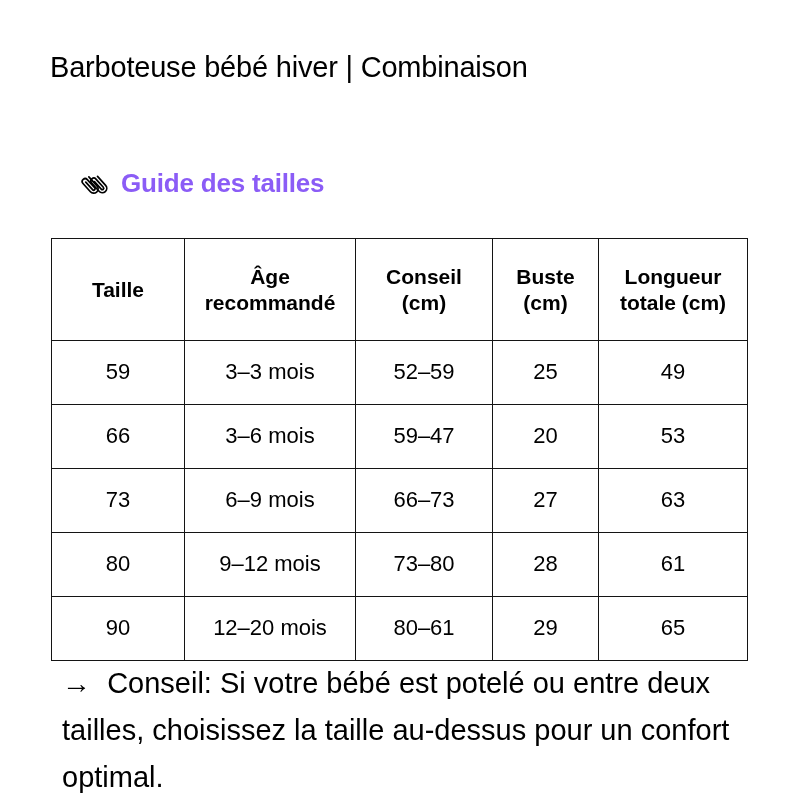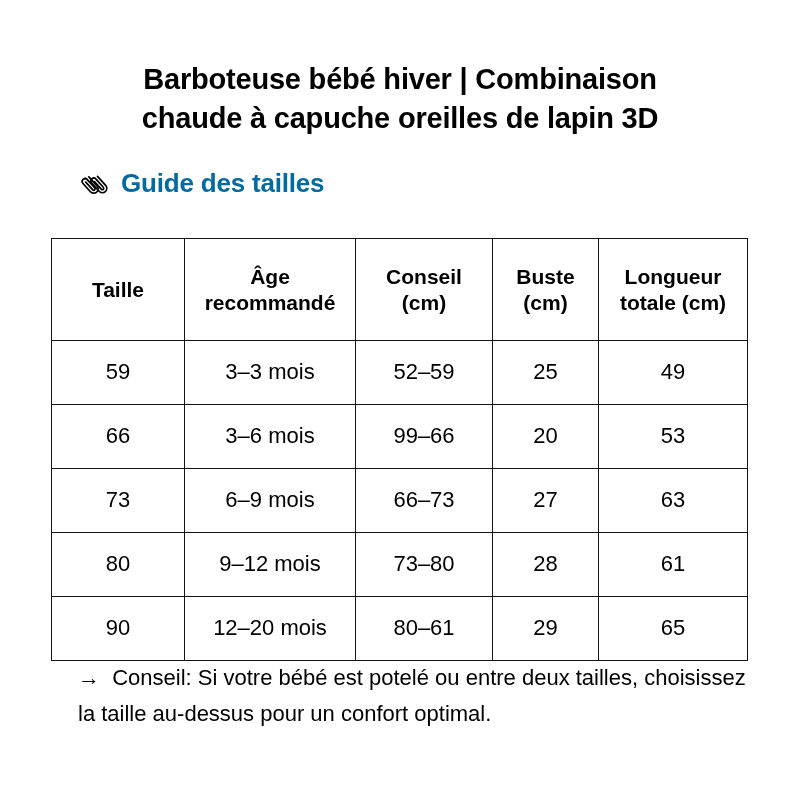--- a/index.html
+++ b/index.html
@@ -19,25 +19,24 @@
     position: relative;
     width: 800px;
     height: 800px;
     box-sizing: border-box;
   }
 
   
   .product-title {
     position: absolute;
     left: 50px;
-    top: 60px;
+    top: 48px;
     width: 700px;
-    text-align: center;
     font-size: 29px;
-    font-weight: bold;
+    font-weight: normal;
     line-height: 1.33;
     letter-spacing: -0.2px;
     color: #000000;
   }
 
   
   .section-heading {
     position: absolute;
     left: 80px;
     top: 168px;
@@ -53,21 +52,21 @@
     font-size: 25px;
     text-align: center;
     color: #000000;
     transform: rotate(0deg);
   }
   .heading-icon svg { display: block; }
   .heading-text {
     font-size: 26px;
     font-weight: bold;
     letter-spacing: -0.2px;
-    color: #0369a1;
+    color: #8b5cf6;
   }
 
   
   .size-table {
     position: absolute;
     left: 51px;
     top: 238px;
     width: 696px;
     border-collapse: collapse;
     table-layout: fixed;
@@ -94,40 +93,39 @@
   }
   .col-taille     { width: 133px; }
   .col-age        { width: 171px; }
   .col-hauteur    { width: 137px; }
   .col-buste      { width: 106px; }
   .col-longueur   { width: 149px; }
 
   
   .footnote {
     position: absolute;
-    left: 78px;
+    left: 62px;
     top: 660px;
     width: 680px;
-    font-size: 22px;
+    font-size: 29px;
     line-height: 1.62;
     color: #000000;
   }
   .footnote .arrow-lead {
     display: inline;
     white-space: pre;
   }
 </style>
 </head>
 <body>
 
 <div class="page">
 
   <div class="product-title">
     <div>Barboteuse bébé hiver | Combinaison</div>
-    <div>chaude à capuche oreilles de lapin 3D</div>
   </div>
 
   <div class="section-heading">
     <span class="heading-icon">
       <svg width="30" height="30" viewBox="0 0 30 30" aria-hidden="true">
         <g transform="rotate(-42 15 15)">
           <path d="M15.2 5.6 v12.1 a4.4 4.4 0 0 1 -8.8 0 V6.6 a2.9 2.9 0 0 1 5.8 0 v11.0 a1.4 1.4 0 0 1 -2.8 0 V7.4" fill="none" stroke="#000000" stroke-width="1.7" stroke-linecap="round" stroke-linejoin="round"></path>
           <path d="M22.0 11.0 v12.1 a4.4 4.4 0 0 1 -8.8 0 V12.0 a2.9 2.9 0 0 1 5.8 0 v11.0 a1.4 1.4 0 0 1 -2.8 0 V12.8" fill="none" stroke="#000000" stroke-width="1.7" stroke-linecap="round" stroke-linejoin="round"></path>
         </g>
       </svg>
@@ -170,21 +168,21 @@
       <tr>
         <td>59</td>
         <td>3–3 mois</td>
         <td>52–59</td>
         <td>25</td>
         <td>49</td>
       </tr>
       <tr>
         <td>66</td>
         <td>3–6 mois</td>
-        <td>99–66</td>
+        <td>59–47</td>
         <td>20</td>
         <td>53</td>
       </tr>
       <tr>
         <td>73</td>
         <td>6–9 mois</td>
         <td>66–73</td>
         <td>27</td>
         <td>63</td>
       </tr>

